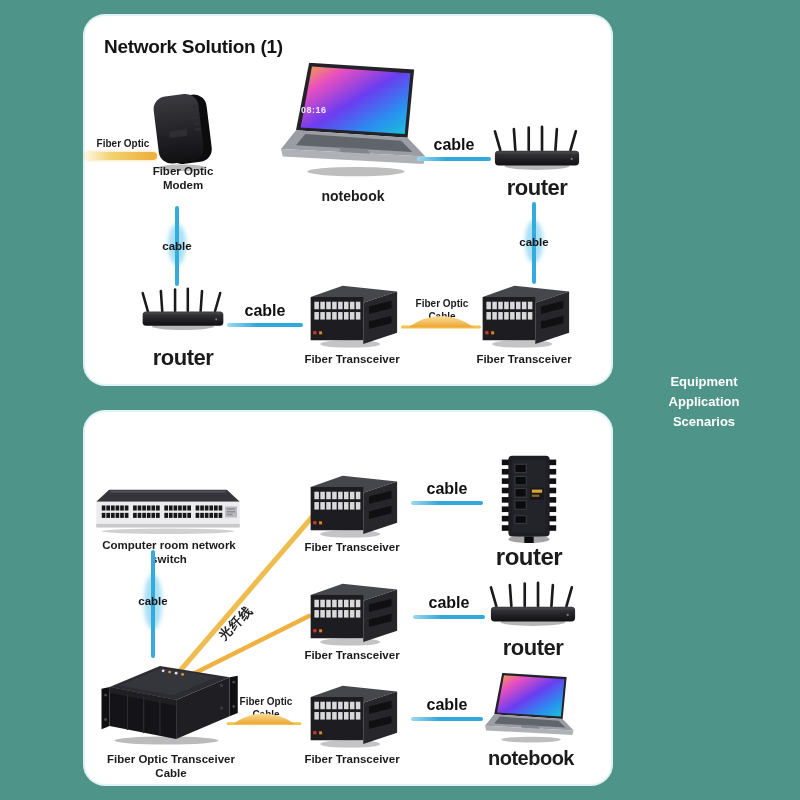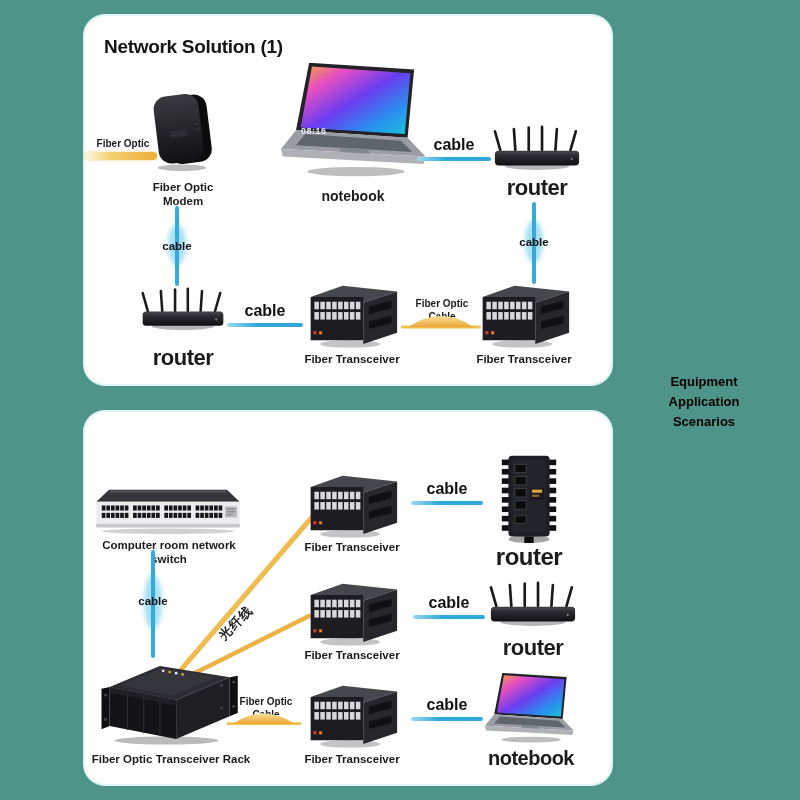--- a/index.html
+++ b/index.html
@@ -44,21 +44,21 @@
 
   
   .ycable { position:absolute; height:8px; border-radius:4px;
             background:linear-gradient(90deg, rgba(247,228,150,0.25), #f3d272 35%, #eeb13f 92%);
             box-shadow:0 0 3px rgba(240,190,90,0.7); }
 
   .cn-label { position:absolute; font-size:13px; font-weight:700; color:#222;
               transform:rotate(-45deg); transform-origin:center; letter-spacing:1px; }
 
   .side-caption { position:absolute; left:648px; top:372px; width:112px; text-align:center;
-                  color:#000000; font-size:13px; font-weight:600; line-height:1.55;
+                  color:#ffffff; font-size:13px; font-weight:600; line-height:1.55;
                   white-space:pre-line; font-stretch:condensed; }
 
   .screen-time { position:absolute; font-size:9px; font-weight:700; color:#eef6ff;
                  letter-spacing:0.5px; opacity:0.95; }
 
   .overlay { position:absolute; inset:0; pointer-events:none; }
 </style>
 </head>
 <body>
 
@@ -294,34 +294,34 @@
     <h2 class="panel-title">Network Solution (1)</h2>
 
     <div class="dev-label xs" style="left:2px;top:124px;width:76px;">Fiber Optic Cable</div>
     <div class="ycable" style="left:2px;top:138px;width:72px;"></div>
 
     <div class="dev" style="left:62px;top:68px;width:74px;height:96px;">
       <svg viewBox="0 0 92 104">
           <use href="#sym-modem"></use>
         </svg>
     </div>
-    <div class="dev-label sm" style="left:60px;top:166px;width:80px;">Fiber Optic Modem</div>
+    <div class="dev-label sm" style="left:60px;top:150px;width:80px;">Fiber Optic Modem</div>
 
     <div class="vcable" style="left:84px;top:192px;height:80px;">
       <div class="bulge"></div>
       <div class="stem"></div>
       <span class="lbl">cable</span>
     </div>
 
     <div class="dev" style="left:198px;top:46px;width:150px;height:120px;">
       <svg viewBox="0 0 160 122">
           <use href="#sym-notebook"></use>
         </svg>
     </div>
-    <span class="screen-time" style="left:218px;top:112px;">08:16</span>
+    <span class="screen-time" style="left:218px;top:91px;">08:16</span>
     <div class="dev-label md" style="left:210px;top:174px;width:120px;">notebook</div>
 
     <div class="hcable" style="left:334px;top:122px;width:74px;">
       <div class="lbl">cable</div>
       <div class="line"></div>
     </div>
 
     <div class="dev" style="left:406px;top:104px;width:96px;height:58px;">
       <svg viewBox="0 0 130 62">
           <use href="#sym-router"></use>
@@ -389,21 +389,21 @@
       <span class="lbl">cable</span>
     </div>
 
     <div class="cn-label" style="left:132px;top:204px;">光纤线</div>
 
     <div class="dev" style="left:12px;top:240px;width:146px;height:100px;">
       <svg viewBox="0 0 180 112">
           <use href="#sym-rack"></use>
         </svg>
     </div>
-    <div class="dev-label sm" style="left:8px;top:342px;width:160px;">Fiber Optic Transceiver Rack</div>
+    <div class="dev-label sm" style="left:8px;top:342px;width:160px;">Fiber Optic Transceiver Cable</div>
 
     <div class="dev-label xs" style="left:144px;top:286px;width:78px;">Fiber Optic Cable</div>
     <div class="dev" style="left:140px;top:298px;width:82px;height:20px;">
       <svg viewBox="0 0 90 24">
           <use href="#sym-arc"></use>
         </svg>
     </div>
 
     <div class="dev" style="left:222px;top:58px;width:94px;height:70px;">
       <svg viewBox="0 0 100 74">

